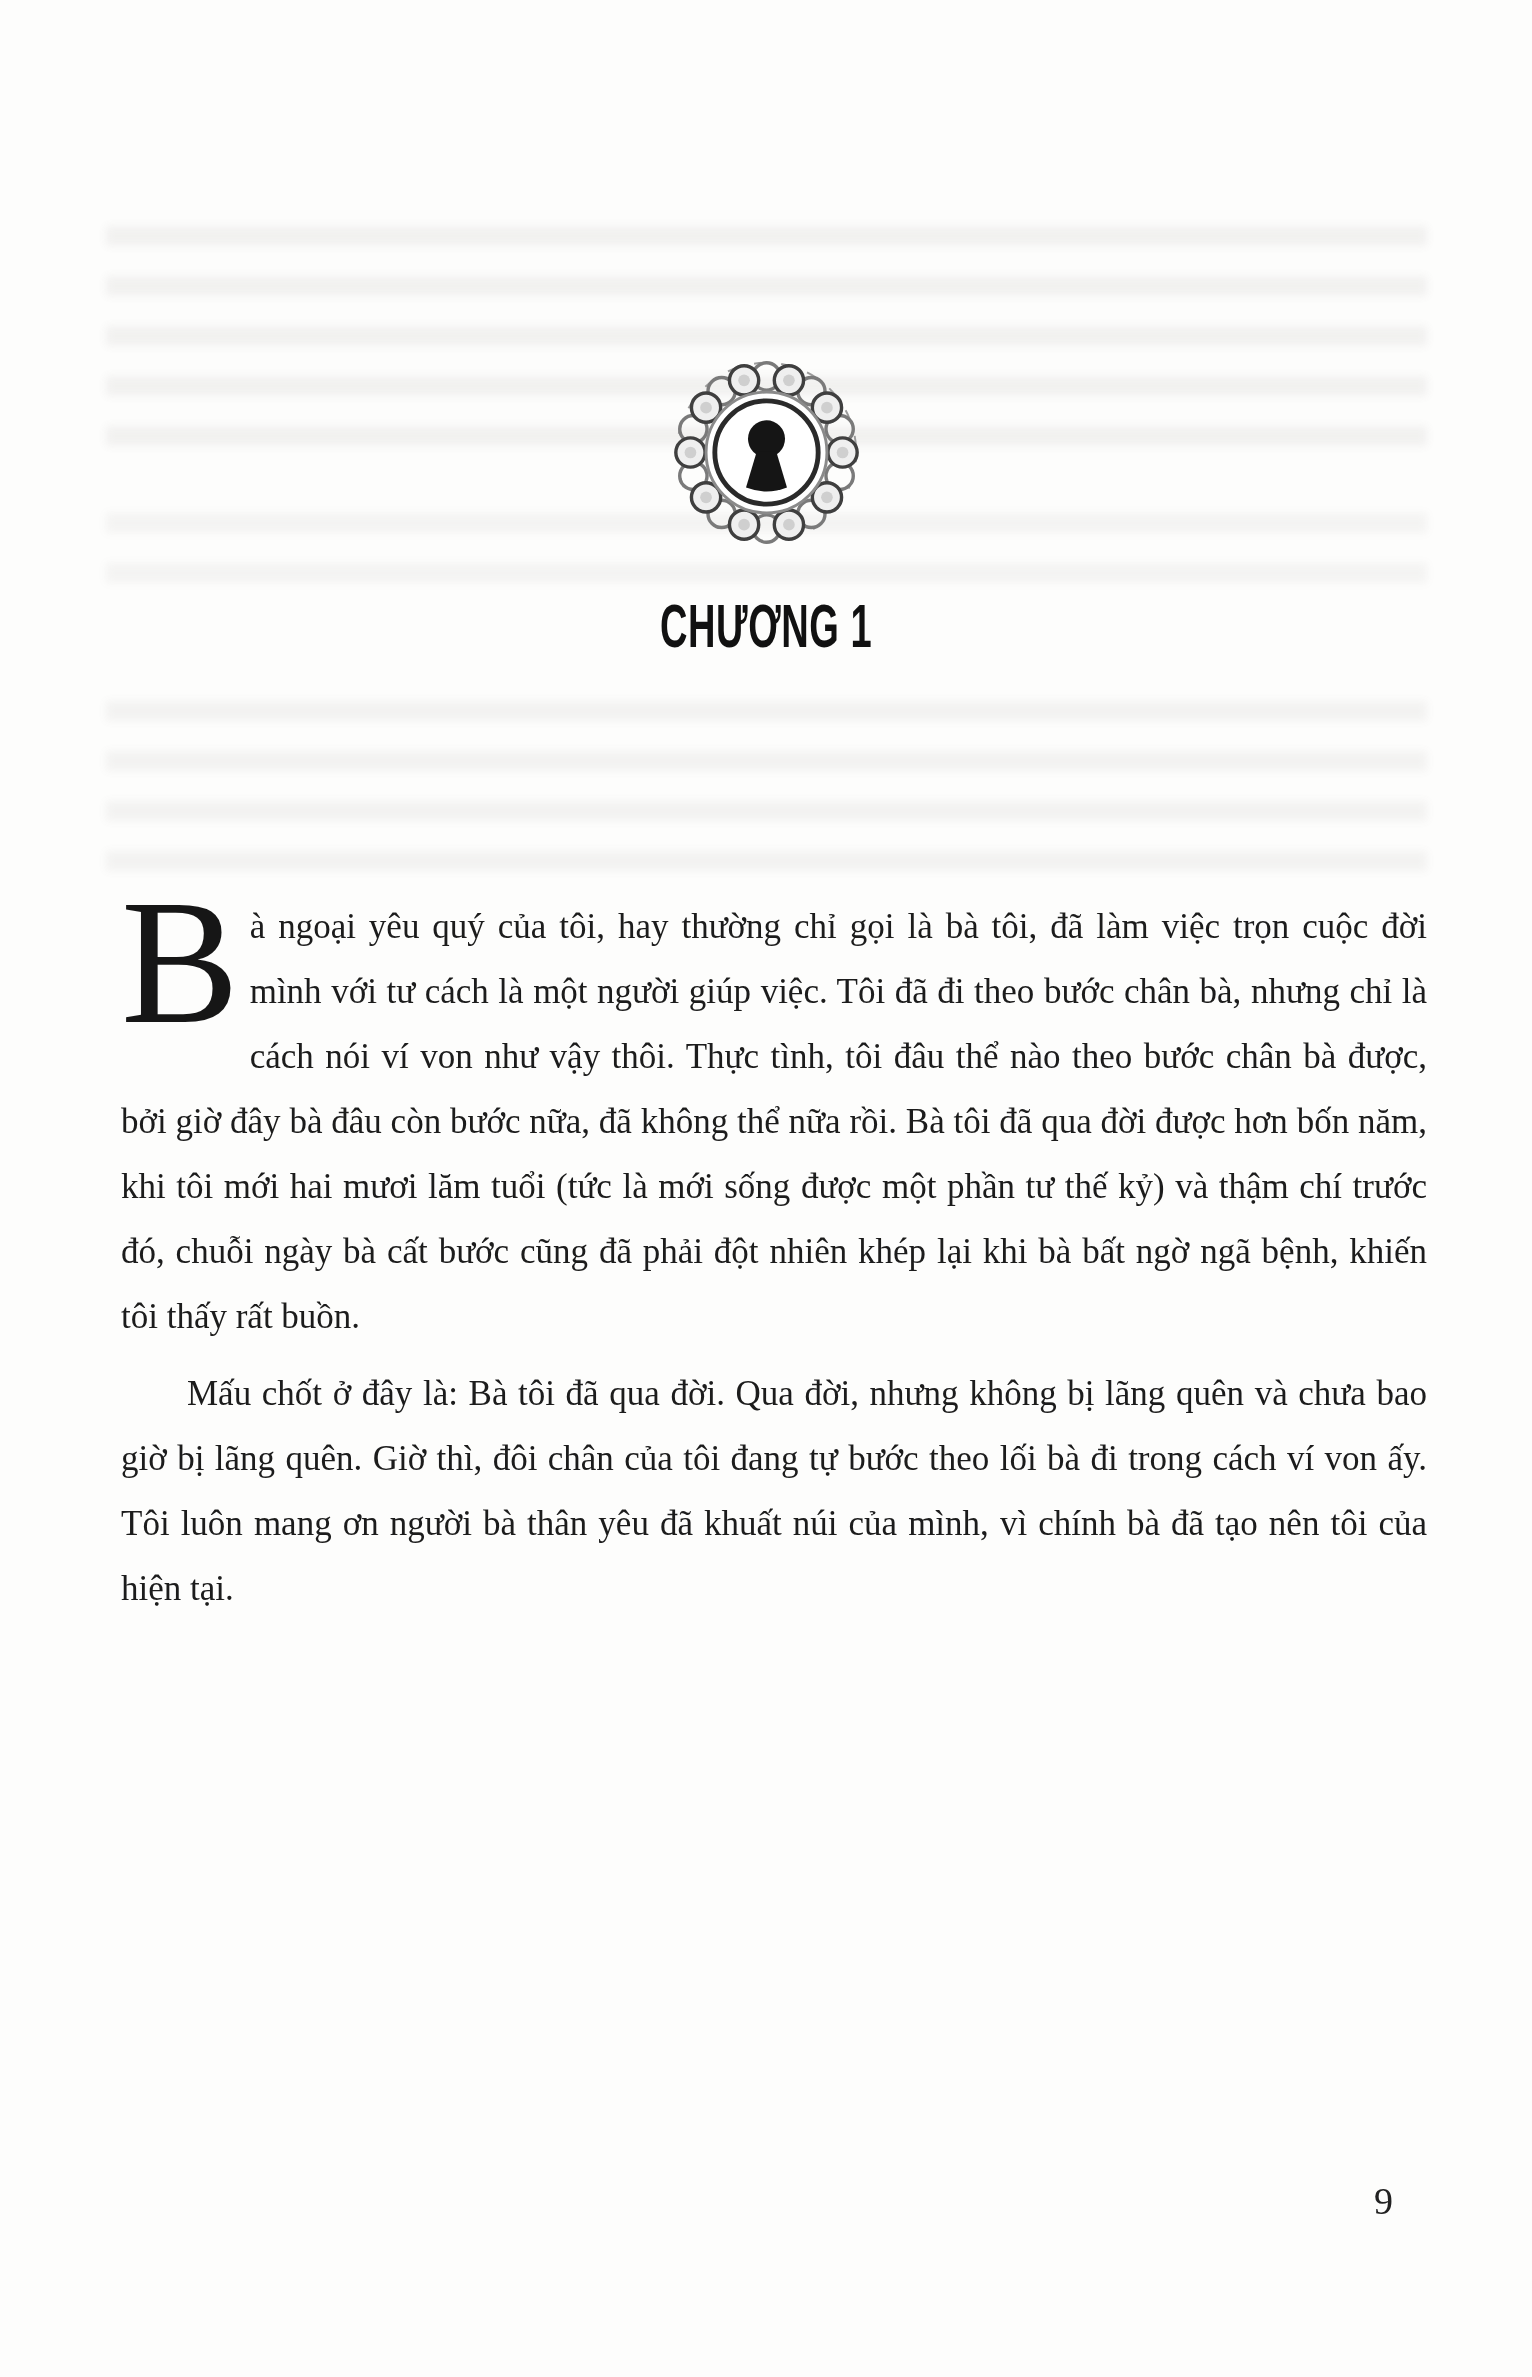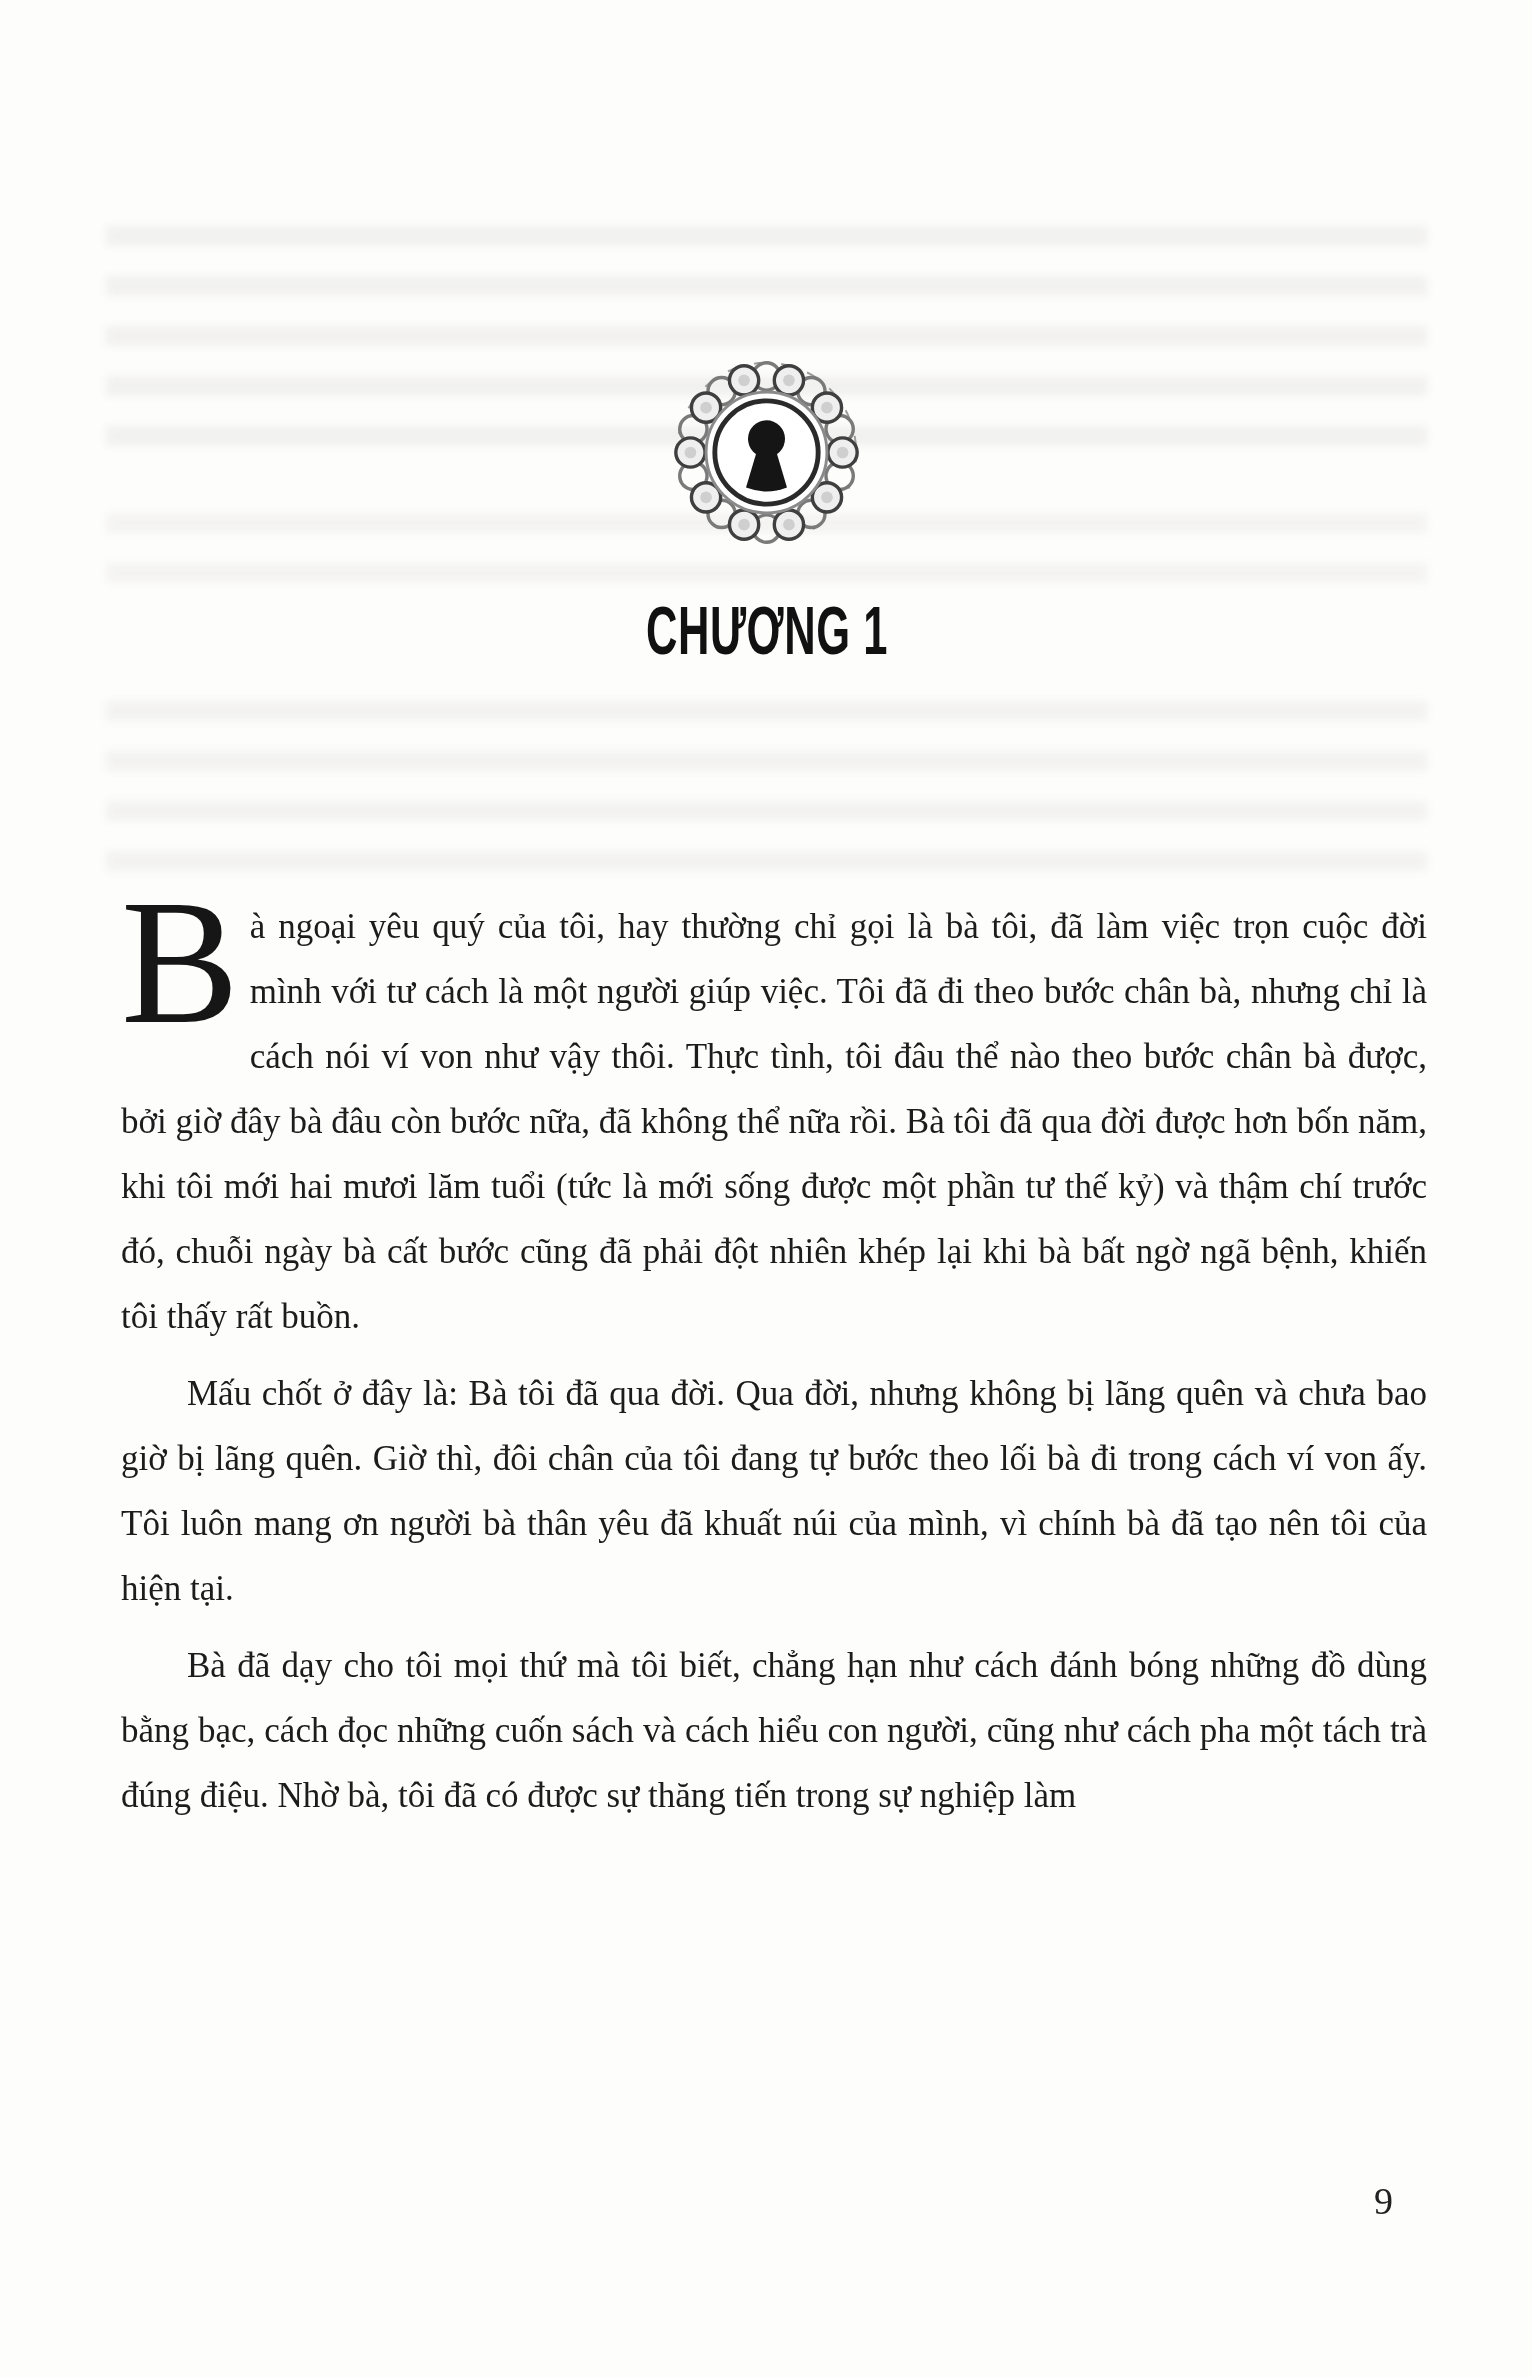--- a/index.html
+++ b/index.html
@@ -41,21 +41,21 @@
     padding-top: 355px;
     width: 195px;
     margin: 0 auto;
     text-align: center;
   }
   .chapter-title {
     margin-top: 44px;
     text-align: center;
     font-family: "Liberation Sans", sans-serif;
     font-weight: 700;
-    font-size: 64px;
+    font-size: 56px;
     line-height: 1;
     color: #111;
     white-space: nowrap;
   }
   .chapter-title .squeeze {
     display: inline-block;
     transform: scale(0.68, 1.08);
     transform-origin: center;
     letter-spacing: 0.8px;
   }
@@ -153,19 +153,18 @@
       <circle cx="100" cy="86" r="19" fill="#151515"></circle>
       <path d="M 90 99 L 79 136 Q 100 144 121 136 L 110 99 Z" fill="#151515"></path>
     </svg>
   </div>
 
   <h1 class="chapter-title"><span class="squeeze">CHƯƠNG 1</span></h1>
 
   <div class="body-text">
     <p><span class="dropcap">B</span><span>à ngoại yêu quý của tôi, hay thường chỉ gọi là bà tôi, đã làm việc trọn cuộc đời mình với tư cách là một người giúp việc. Tôi đã đi theo bước chân bà, nhưng chỉ là cách nói ví von như vậy thôi. Thực tình, tôi đâu thể nào theo bước chân bà được, bởi giờ đây bà đâu còn bước nữa, đã không thể nữa rồi. Bà tôi đã qua đời được hơn bốn năm, khi tôi mới hai mươi lăm tuổi (tức là mới sống được một phần tư thế kỷ) và thậm chí trước đó, chuỗi ngày bà cất bước cũng đã phải đột nhiên khép lại khi bà bất ngờ ngã bệnh, khiến tôi thấy rất buồn.</span></p>
     <p class="indented">Mấu chốt ở đây là: Bà tôi đã qua đời. Qua đời, nhưng không bị lãng quên và chưa bao giờ bị lãng quên. Giờ thì, đôi chân của tôi đang tự bước theo lối bà đi trong cách ví von ấy. Tôi luôn mang ơn người bà thân yêu đã khuất núi của mình, vì chính bà đã tạo nên tôi của hiện tại.</p>
-    <p class="indented">Bà đã dạy cho tôi mọi thứ mà tôi biết, chẳng hạn như cách đánh bóng những đồ dùng bằng bạc, cách đọc những cuốn sách và cách hiểu con người, cũng như cách pha một tách trà đúng điệu. Nhờ bà, tôi đã có được sự thăng tiến trong sự nghiệp làm</p>
   </div>
 
   <div class="page-number">9</div>
 
 </div>
 
 
 </body></html>

